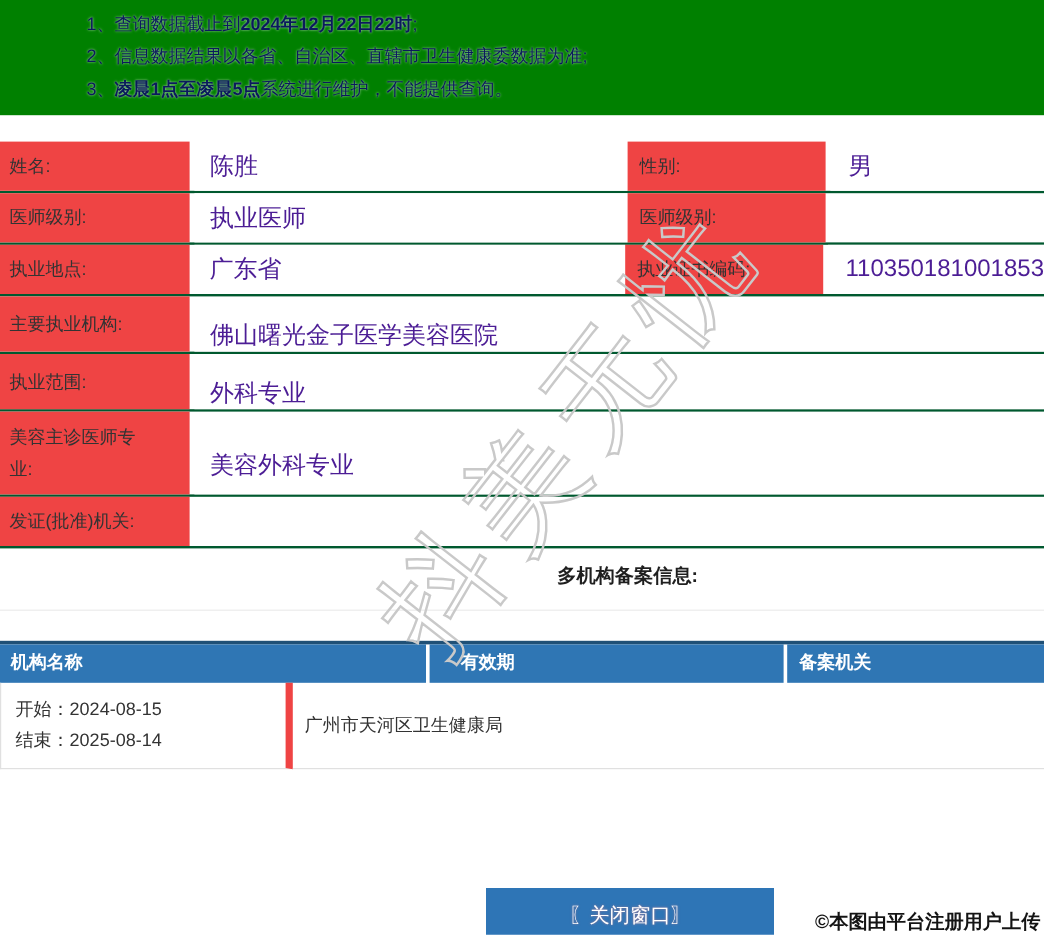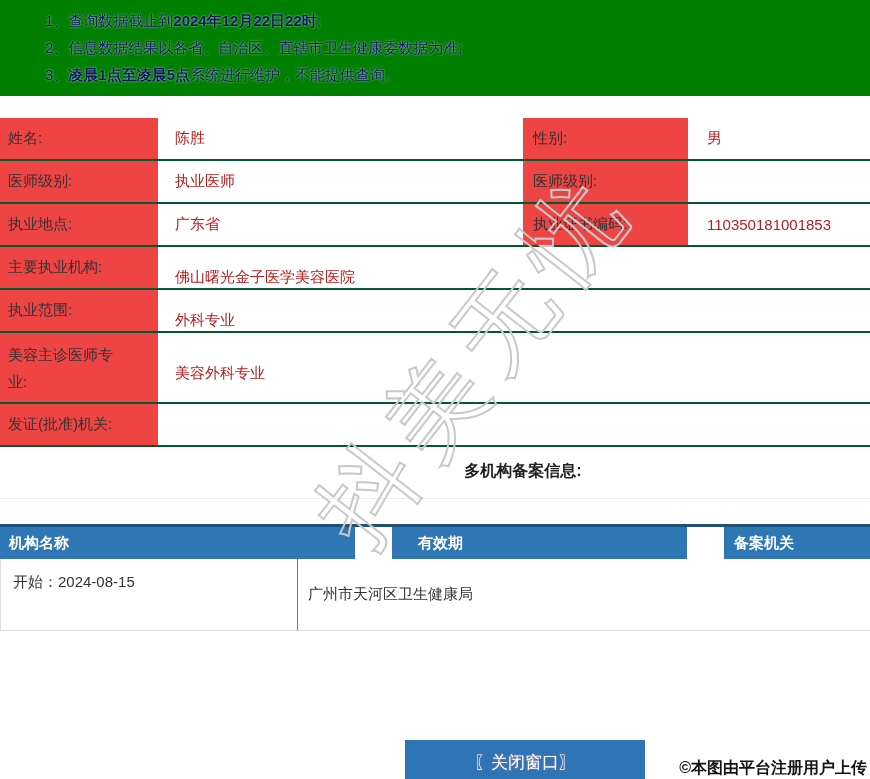--- a/index.html
+++ b/index.html
@@ -3,56 +3,56 @@
 <meta charset="utf-8">
 <style>
   html,body{margin:0;padding:0;}
   body{
     width:870px;height:779px;overflow:hidden;position:relative;
     background:#fff;font-family:"Liberation Sans",sans-serif;color:#333;
   }
   
   .banner{
     background:#008000;height:96px;box-sizing:border-box;
-    padding:7px 10px 0 45px;font-size:15px;color:#0a1a5c;
+    padding:7px 10px 0 72px;font-size:15px;color:#0a1a5c;
   }
   .banner .line{height:27px;line-height:27px;white-space:nowrap;
     text-shadow:0 0 2px rgba(255,255,255,.75);}
   .banner b{font-weight:bold;}
   
   .info-table{margin-top:22px;width:870px;}
   .irow{display:flex;border-bottom:2px solid #00592f;min-height:43px;align-items:stretch;box-sizing:border-box;}
   .irow.tall{min-height:71px;}
   .lcell{background:#ef4444;box-sizing:border-box;display:flex;align-items:center;font-size:15px;color:#333;}
   .lcell.c1{width:158px;padding:0 36px 0 8px;margin-right:4px;}
   .lcell.c2{width:165px;padding:0 30px 0 10px;margin-right:4px;}
-  .vcell{box-sizing:border-box;display:flex;align-items:center;font-size:15px;color:#b91c1c;background:#fff;}
+  .vcell{box-sizing:border-box;display:flex;align-items:center;font-size:20px;color:#4c1d95;background:#fff;}
   .vcell.v1{width:361px;padding-left:13px;}
   .vcell.v2{flex:1;padding-left:15px;}
   .vcell.vspan{flex:1;padding-left:13px;margin-top:19px;}
   .irow.tall .vcell{align-items:flex-start;padding-top:12px;}
   .irow.tall .lcell{line-height:27px;}
   
   .section-title{
     margin-top:14px;height:20px;line-height:20px;text-align:center;
     font-weight:bold;font-size:16px;color:#1f1f1f;position:relative;left:88px;
   }
   .thin-rule{border:none;border-top:1px solid #ebebeb;margin:17px 0 0 0;}
   
   .btable{margin-top:25px;width:870px;}
-  .bhead{display:flex;border-top:3px solid #1f5076;gap:34px;}
+  .bhead{display:flex;border-top:3px solid #1f5076;}
   .bhcell{background:#2f76b4;color:#fff;font-weight:bold;font-size:15px;
     height:32px;line-height:32px;box-sizing:border-box;}
   .bh1{width:355px;padding-left:9px;margin-right:3px;}
   .bh2{width:295px;padding-left:26px;margin-right:3px;}
   .bh3{flex:1;padding-left:10px;}
   .bdrow{display:flex;height:72px;}
   .bdcell{box-sizing:border-box;font-size:15px;color:#333;border-bottom:1px solid #e0e0e0;}
   .bd1{width:358px;padding-left:8px;display:flex;align-items:center;}
-  .bd2{width:298px;border-left:1px solid #e0e0e0;border-right:1px solid #ef4444;
+  .bd2{width:244px;border-left:1px solid #e0e0e0;border-right:6px solid #ef4444;
     padding:10px 0 5px 12px;line-height:26px;}
   .bd3{flex:1;padding-left:10px;display:flex;align-items:center;}
   
   .close-btn{
     position:absolute;left:405px;top:740px;width:240px;height:45px;
     background:#2e75b6;border:none;color:#fff;font-size:17px;
     font-family:"Liberation Sans",sans-serif;cursor:pointer;
     text-shadow:0 0 2px rgba(255,130,130,.65);
   }
   
@@ -118,20 +118,21 @@
 
 <div class="btable">
   <div class="bhead">
     <div class="bhcell bh1">机构名称</div>
     <div class="bhcell bh2">有效期</div>
     <div class="bhcell bh3">备案机关</div>
   </div>
   <div class="bdrow">
     <div class="bdcell bd2">
       <div>开始：2024-08-15</div>
+      <div>结束：2025-08-14</div>
     </div>
     <div class="bdcell bd3">广州市天河区卫生健康局</div>
   </div>
 </div>
 
 <div class="watermark">抖美无忧</div>
 
 <button class="close-btn">〖关闭窗口〗</button>
 
 <div class="copyright">©本图由平台注册用户上传</div>

